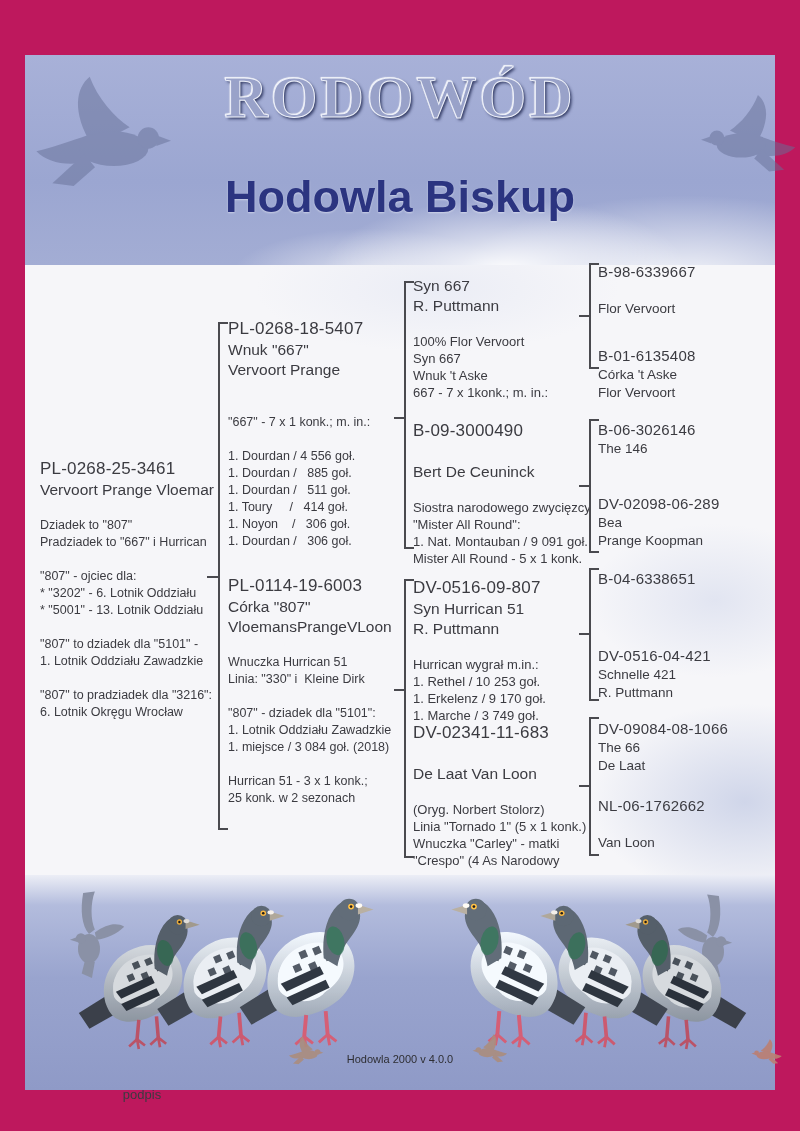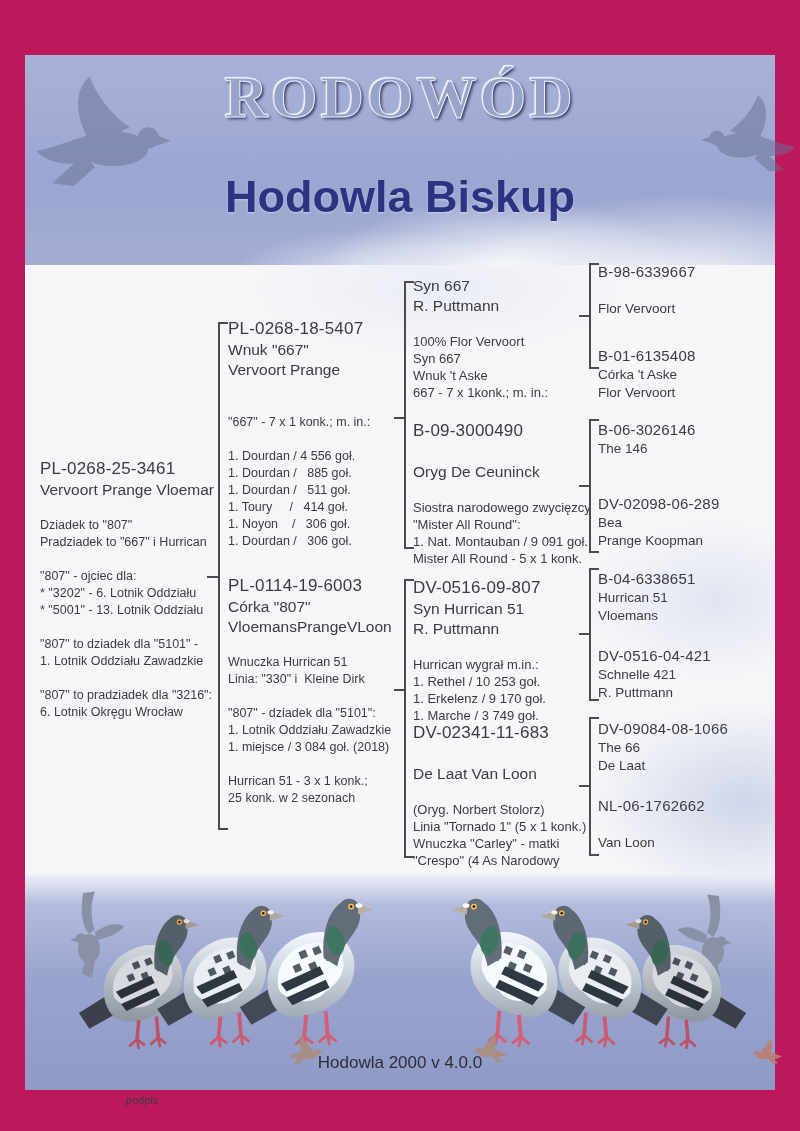--- a/index.html
+++ b/index.html
@@ -39,29 +39,29 @@
   .entry.g3 .notes div{font-size:13px;line-height:17px;}
   .entry.small .ring{font-size:15px;line-height:20px;}
   .entry.small .titles div{font-size:13.5px;line-height:18px;}
 
   .bracket{position:absolute;box-sizing:border-box;width:10px;
     border:2px solid #4a4a4f;border-right:none;}
   .tick{position:absolute;height:2px;background:#4a4a4f;}
 
   .signature{position:absolute;left:42px;top:817px;width:150px;text-align:center;color:#3b3b41;}
   .signature .sig-line{border-top:2px dashed #55555a;height:0;}
-  .signature .sig-label{font-size:11px;margin-top:10px;}
+  .signature .sig-label{font-size:13px;margin-top:3px;}
 
   
   .photo-band{position:absolute;left:25px;top:875px;width:750px;height:215px;
     background:linear-gradient(180deg,#eceef6 0%,#b3bcdd 14%,#99a4ce 48%,#8f9ac7 100%);}
   .pigeon-group{position:absolute;width:330px;height:190px;}
   .mirror{transform:scaleX(-1);}
   .footer-text{position:absolute;left:0;top:178px;width:100%;text-align:center;
-    font-size:17px;color:#2e2e33;}
+    font-size:11px;color:#2e2e33;}
   .band-bird{position:absolute;}
 </style>
 </head>
 <body>
 
 <div class="sheet">
 
   <svg width="0" height="0" style="position:absolute" aria-hidden="true">
     <defs>
       <linearGradient id="bodyGrad" x1="0" y1="0" x2="0" y2="1">
@@ -193,21 +193,21 @@
           <div>100% Flor Vervoort</div>
           <div>Syn 667</div>
           <div>Wnuk 't Aske</div>
           <div>667 - 7 x 1konk.; m. in.:</div>
         </div>
     </div>
     <div class="entry g3" style="left:388px;top:155px;width:184px">
       <div class="ring">B-09-3000490</div>
       <div class="titles">
           <div>&nbsp;</div>
-          <div>Oryg De Ceuninck</div>
+          <div>Bert De Ceuninck</div>
         </div>
       <div class="notes">
           <div>&nbsp;</div>
           <div>Siostra narodowego zwycięzcy</div>
           <div>"Mister All Round":</div>
           <div>1. Nat. Montauban / 9 091 goł.</div>
           <div>Mister All Round - 5 x 1 konk.</div>
         </div>
     </div>
     <div class="entry g3" style="left:388px;top:312px;width:184px">
@@ -261,24 +261,20 @@
     </div>
     <div class="entry small" style="left:573px;top:229px;width:170px">
       <div class="ring">DV-02098-06-289</div>
       <div class="titles">
           <div>Bea</div>
           <div>Prange Koopman</div>
         </div>
     </div>
     <div class="entry small" style="left:573px;top:304px;width:170px">
       <div class="ring">B-04-6338651</div>
-      <div class="titles">
-          <div>Hurrican 51</div>
-          <div>Vloemans</div>
-        </div>
     </div>
     <div class="entry small" style="left:573px;top:381px;width:170px">
       <div class="ring">DV-0516-04-421</div>
       <div class="titles">
           <div>Schnelle 421</div>
           <div>R. Puttmann</div>
         </div>
     </div>
     <div class="entry small" style="left:573px;top:454px;width:170px">
       <div class="ring">DV-09084-08-1066</div>

